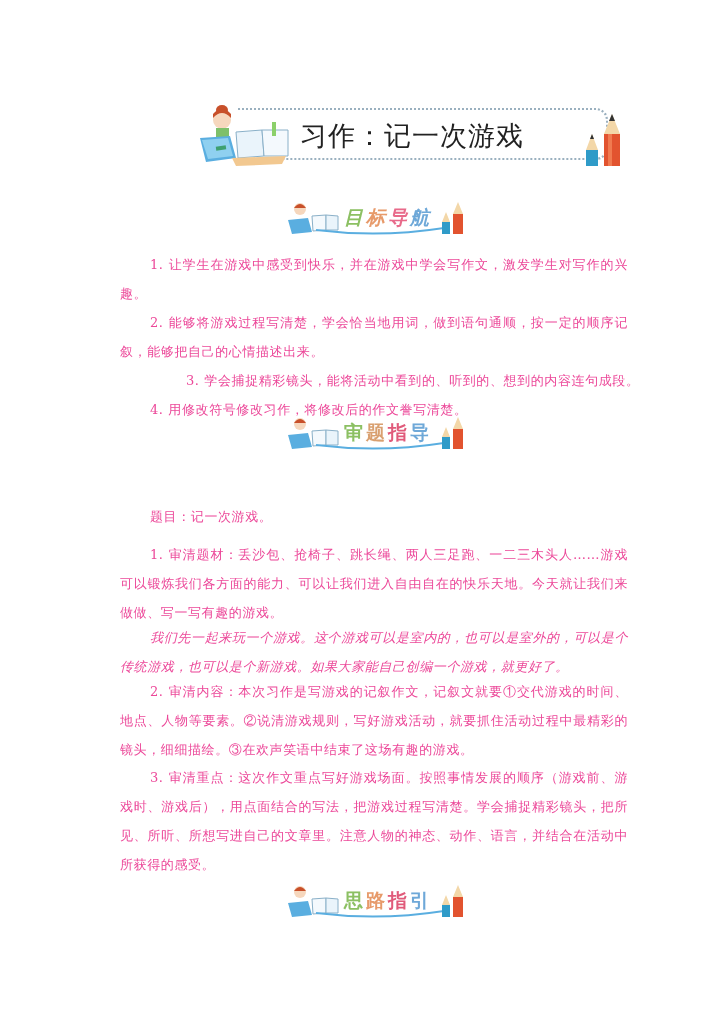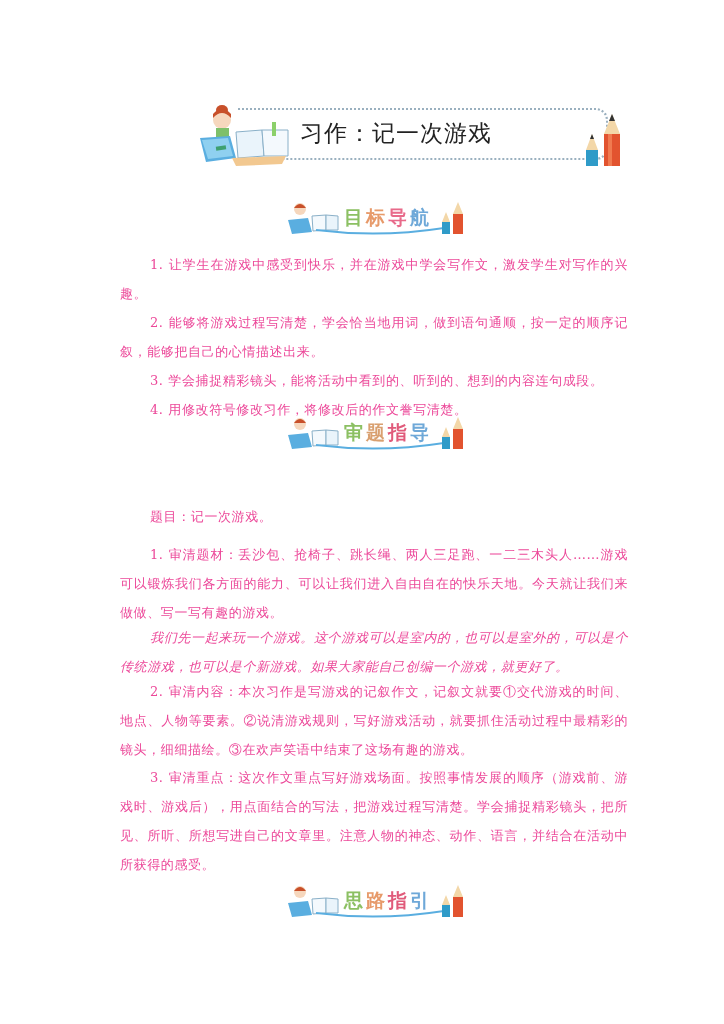--- a/index.html
+++ b/index.html
@@ -9,21 +9,21 @@
     
     .title-banner { position: absolute; left: 196px; top: 100px; width: 430px; height: 66px; }
     .title-frame {
       position: absolute; left: 42px; top: 8px; width: 370px; height: 52px;
       border-top: 2px dotted #9ab0bf; border-bottom: 2px dotted #9ab0bf; border-right: 2px dotted #9ab0bf;
       border-radius: 0 12px 12px 0;
     }
     .title-text {
       position: absolute; left: 104px; top: 18px;
       font-family: "DejaVu Sans", "Liberation Sans", sans-serif;
-      font-size: 23px; color: #222; letter-spacing: 1px; white-space: nowrap;
+      font-size: 27px; color: #222; letter-spacing: 1px; white-space: nowrap;
     }
     .title-girl { position: absolute; left: 0; top: 0; width: 100px; height: 66px; }
     .title-pencils { position: absolute; left: 382px; top: 10px; width: 48px; height: 56px; }
 
     
     .section-badge { position: absolute; left: 286px; width: 180px; height: 40px; }
     .section-badge .girl { position: absolute; left: 0; top: 2px; width: 56px; height: 36px; }
     .section-badge .pencils { position: absolute; left: 152px; top: 2px; width: 28px; height: 34px; }
     .section-badge .swoosh { position: absolute; left: 30px; top: 28px; width: 128px; height: 10px; }
     .section-badge .label {
@@ -62,21 +62,21 @@
     <path d="M8 40 L14 24 L20 40 Z" fill="#f3d7a8"></path>
     <path d="M12 29 L14 24 L16 29 Z" fill="#333"></path>
     <rect x="8" y="40" width="12" height="16" fill="#2f9bc8"></rect>
     <path d="M26 24 L34 4 L42 24 Z" fill="#f3d7a8"></path>
     <path d="M31 11 L34 4 L37 11 Z" fill="#333"></path>
     <rect x="26" y="24" width="16" height="32" fill="#e2532f"></rect>
     <rect x="30" y="24" width="4" height="32" fill="#f07a50"></rect>
   </svg>
 </div>
 
-<div class="section-badge" style="top:198px;">
+<div class="section-badge" style="top:198px;font-style:italic;">
   <svg class="girl" viewBox="0 0 56 36">
     <circle cx="14" cy="9" r="6" fill="#f6d7bd"></circle>
     <path d="M8 8 Q14 0 20 8 Z" fill="#c8502a"></path>
     <path d="M2 20 L22 18 L26 32 L6 34 Z" fill="#5aaee0"></path>
     <path d="M26 16 L40 15 L40 30 L27 31 Z" fill="#f4f9fd" stroke="#8ab0c8" stroke-width="1"></path>
     <path d="M40 15 L52 16 L52 30 L40 30 Z" fill="#eaf4fb" stroke="#8ab0c8" stroke-width="1"></path>
   </svg>
   <svg class="swoosh" viewBox="0 0 128 10">
     <path d="M0 4 Q64 12 128 2" stroke="#5aaee0" stroke-width="2" fill="none"></path>
   </svg>
@@ -86,21 +86,21 @@
   <svg class="pencils" viewBox="0 0 28 34">
     <path d="M4 22 L8 12 L12 22 Z" fill="#f3d7a8"></path>
     <rect x="4" y="22" width="8" height="12" fill="#2f9bc8"></rect>
     <path d="M15 14 L20 2 L25 14 Z" fill="#f3d7a8"></path>
     <rect x="15" y="14" width="10" height="20" fill="#e2532f"></rect>
   </svg>
 </div>
 
 <p class="para" style="top:250px;">1. 让学生在游戏中感受到快乐，并在游戏中学会写作文，激发学生对写作的兴趣。</p>
 <p class="para" style="top:308px;">2. 能够将游戏过程写清楚，学会恰当地用词，做到语句通顺，按一定的顺序记叙，能够把自己的心情描述出来。</p>
-<p class="para" style="top:366px;">3. 学会捕捉精彩镜头，能将活动中看到的、听到的、想到的内容连句成段。</p>
+<p class="para" style="top:366px;margin-left:36px;">3. 学会捕捉精彩镜头，能将活动中看到的、听到的、想到的内容连句成段。</p>
 <p class="para" style="top:395px;">4. 用修改符号修改习作，将修改后的作文誊写清楚。</p>
 
 <div class="section-badge" style="top:413px;">
   <svg class="girl" viewBox="0 0 56 36">
     <circle cx="14" cy="9" r="6" fill="#f6d7bd"></circle>
     <path d="M8 8 Q14 0 20 8 Z" fill="#c8502a"></path>
     <path d="M2 20 L22 18 L26 32 L6 34 Z" fill="#5aaee0"></path>
     <path d="M26 16 L40 15 L40 30 L27 31 Z" fill="#f4f9fd" stroke="#8ab0c8" stroke-width="1"></path>
     <path d="M40 15 L52 16 L52 30 L40 30 Z" fill="#eaf4fb" stroke="#8ab0c8" stroke-width="1"></path>
   </svg>

